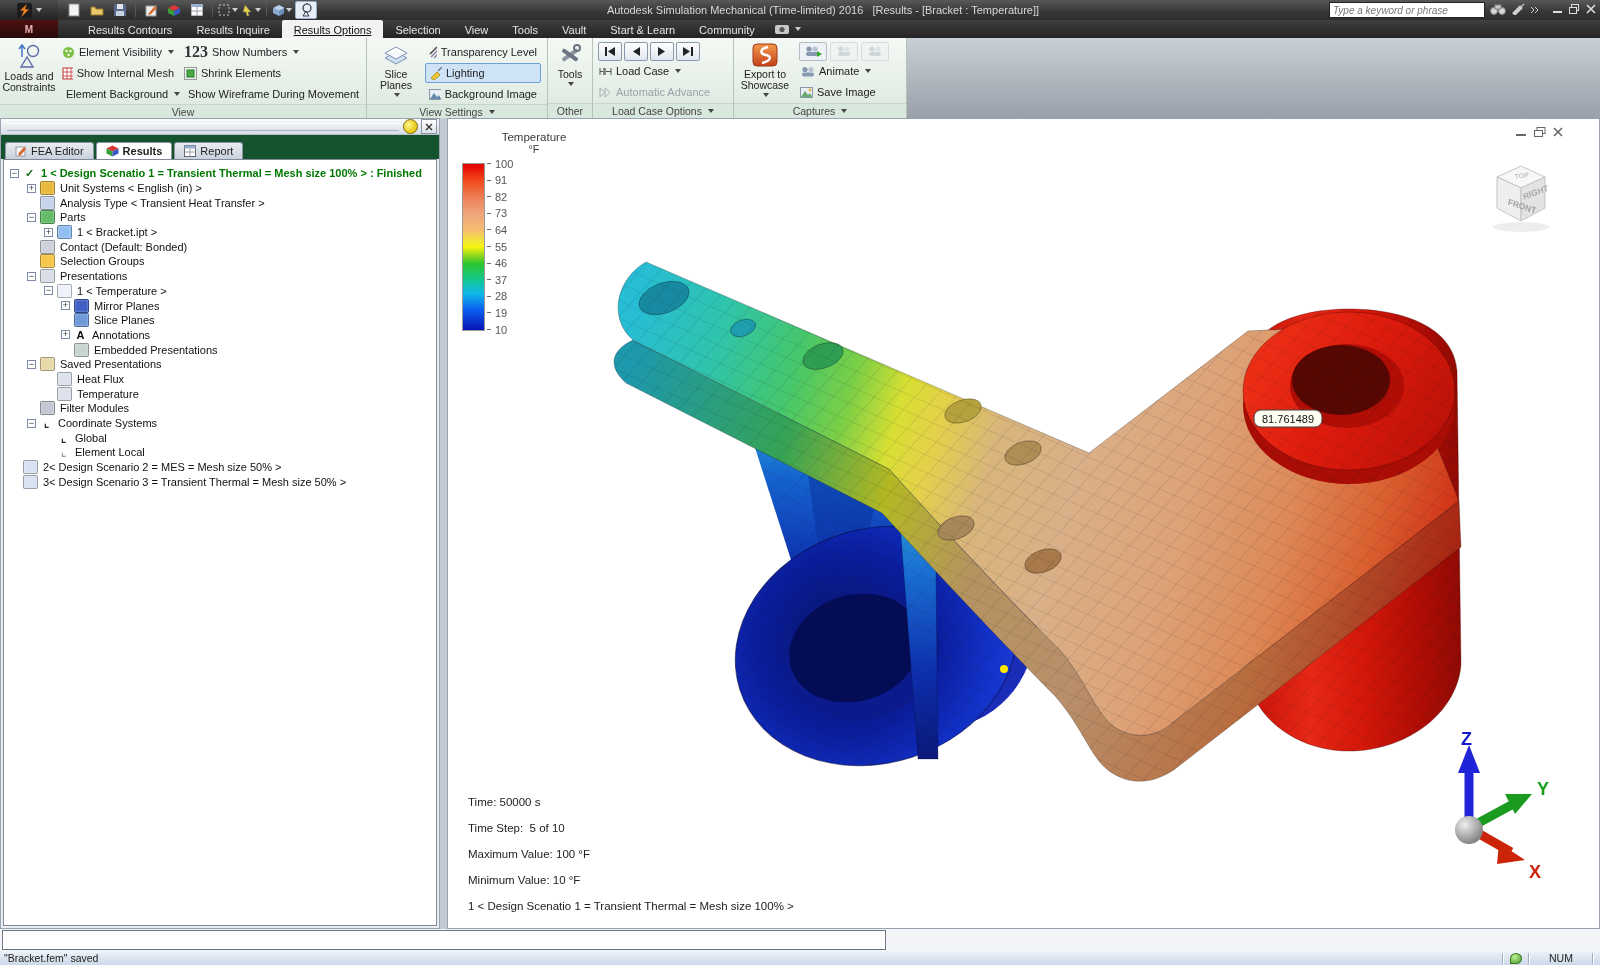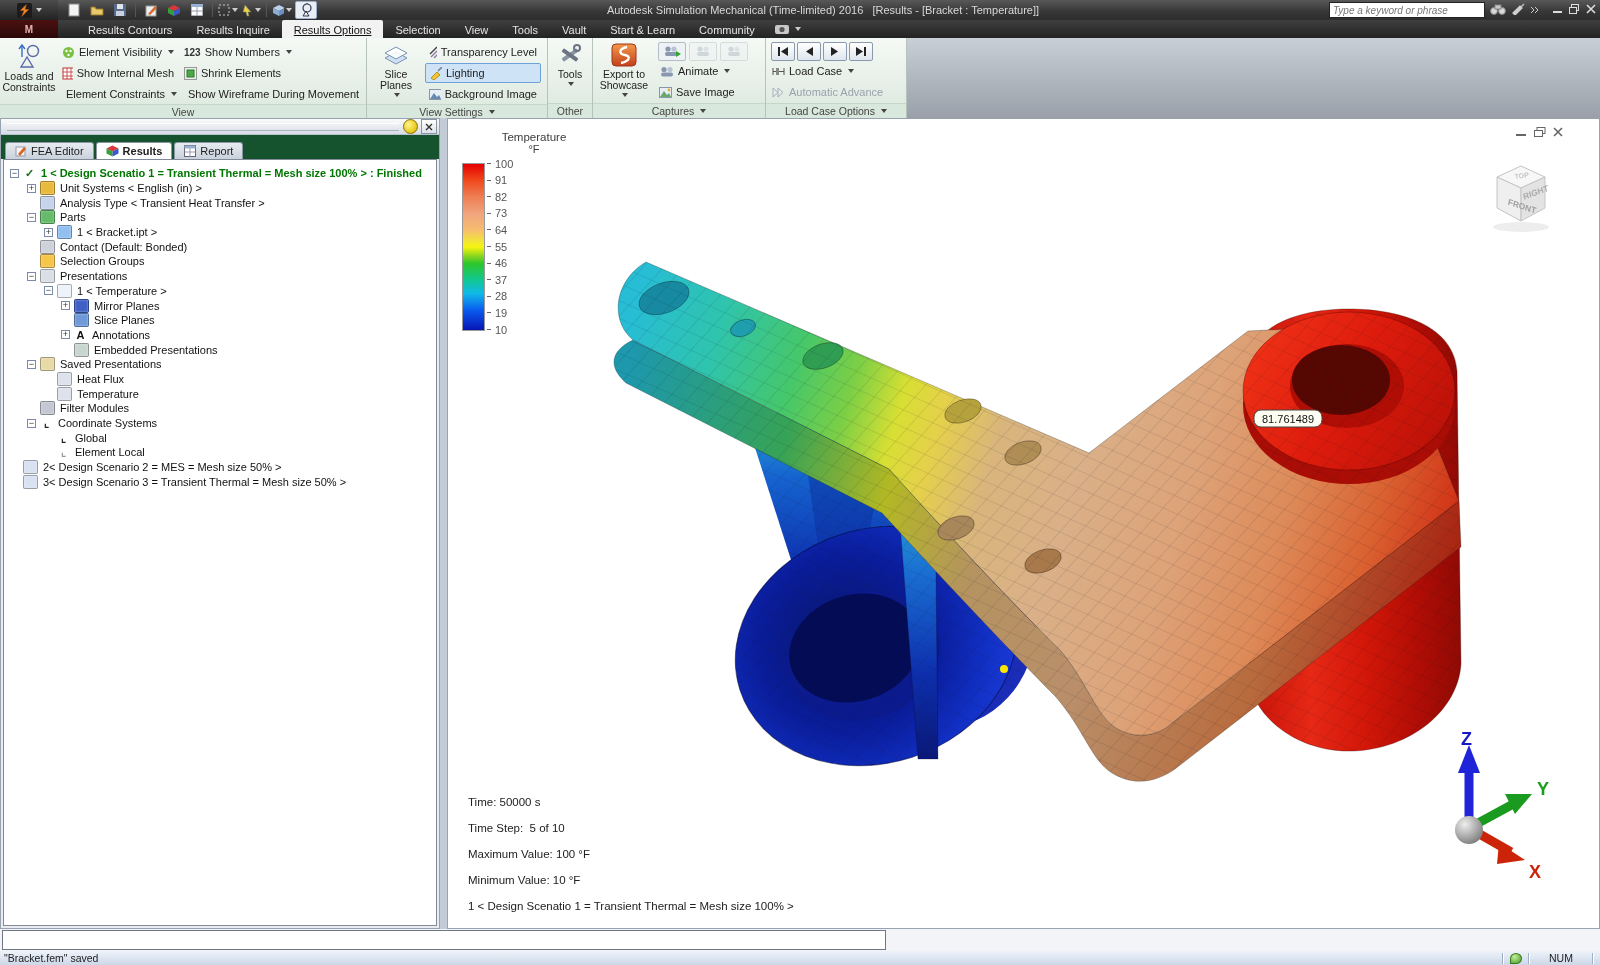--- a/index.html
+++ b/index.html
@@ -44,21 +44,21 @@
   .rbody{flex:1;display:flex;align-items:flex-start;padding:3px 2px 0 2px;gap:2px;}
   .rlabel{height:14px;text-align:center;font-size:10.5px;color:#444;
     background:#d9e8dd;border-top:1px solid #c6d6ca;display:flex;align-items:center;justify-content:center;gap:4px;}
   .bigbtn{width:54px;text-align:center;font-size:10.5px;color:#222;line-height:11px;
     display:flex;flex-direction:column;align-items:center;gap:2px;padding-top:2px;}
   .rcol{display:flex;flex-direction:column;justify-content:flex-start;gap:1px;padding-top:1px;}
   .smbtn{height:18px;display:flex;align-items:center;gap:4px;font-size:11px;color:#222;
     padding:0 3px;border:1px solid transparent;border-radius:2px;white-space:nowrap;}
   .smbtn.sel{background:#cfe3f7;border:1px solid #6da2d8;}
   .smbtn.disabled{color:#9aa2ac;}
-  .badge123{font-weight:bold;font-size:10px;color:#333;}
+  .badge123{font-weight:bold;font-size:16px;color:#333;font-family:Liberation Serif, serif;}
   .pbrow{display:flex;gap:2px;height:18px;align-items:center;padding:0 3px;}
   .pbtn{width:22px;height:17px;border:1px solid #8a9aac;border-radius:2px;
     background:linear-gradient(#fff,#dfe6ee);display:flex;align-items:center;justify-content:center;}
   .minirow{display:flex;gap:3px;height:18px;align-items:center;padding-left:3px;}
   .minibtn{width:26px;height:17px;border:1px solid #b4bcc6;border-radius:2px;background:#eef2f6;
     display:flex;align-items:center;justify-content:center;}
   .minibtn.dis{opacity:.45;}
   .rfill{flex:1;}
   
   .main{position:absolute;left:0;top:118px;width:1600px;height:811px;display:flex;}
@@ -282,21 +282,21 @@
                   <path d="M1,5 H12 M1,9 H12 M5,1 V12 M9,1 V12" stroke="#c03030" stroke-width=".8"></path>
                 </svg>
               <span>Show Internal Mesh</span>
             </div>
             <div class="smbtn">
               <svg width="13" height="13">
                   <path d="M2,11 L11,2" stroke="#c05028" stroke-width="1.4"></path>
                   <path d="M11,2 L7,2 M11,2 L11,6" stroke="#c05028" stroke-width="1.4" fill="none"></path>
                   <path d="M2,11 L2,6 M2,11 L7,11" stroke="#3060c0" stroke-width="1.4" fill="none"></path>
                 </svg>
-              <span>Element Constraints</span>
+              <span>Element Background</span>
               <span class="caret dark"></span>
             </div>
           </div>
           <div class="rcol" style="width:182px">
             <div class="smbtn">
               <span class="badge123">123</span>
               <span>Show Numbers</span>
               <span class="caret dark"></span>
             </div>
             <div class="smbtn">
@@ -368,86 +368,20 @@
               <rect x="3" y="10" width="18" height="4" rx="1" transform="rotate(-35 12 12)" fill="#8a94a2"></rect>
               <rect x="3" y="10" width="18" height="4" rx="1" transform="rotate(35 12 12)" fill="#6a7482"></rect>
               <circle cx="19" cy="5" r="3" fill="none" stroke="#6a7482" stroke-width="2"></circle>
             </svg>
             <span>Tools</span>
             <span class="caret dark"></span>
           </div>
         </div>
         <div class="rlabel">
             <span>Other</span>
-          </div>
-      </div>
-
-      <div class="rgroup" style="width:172px">
-        <div class="rbody">
-          <div class="bigbtn" style="width:58px">
-            <svg width="28" height="24">
-              <defs>
-                  <linearGradient id="gOr" x1="0" y1="0" x2="0" y2="1">
-                    <stop offset="0" stop-color="#f29a4a"></stop>
-                    <stop offset="1" stop-color="#c4401c"></stop>
-                  </linearGradient>
-                </defs>
-              <rect x="2" y="1" width="24" height="22" rx="4" fill="url(#gOr)" stroke="#a03418"></rect>
-              <path d="M17,4 C8,6 9,11 15,12 C21,13 20,18 11,20" fill="none" stroke="#fff" stroke-width="2.4"></path>
-            </svg>
-            <span>Export to Showcase</span>
-            <span class="caret dark"></span>
-          </div>
-          <div class="rcol" style="width:104px">
-            <div class="minirow">
-              <span class="minibtn">
-                  <svg width="18" height="12">
-                    <circle cx="5" cy="4" r="2.6" fill="#8898b0"></circle>
-                    <circle cx="11" cy="4" r="2.6" fill="#b8c4d4"></circle>
-                    <rect x="2" y="7" width="12" height="4" rx="2" fill="#8898b0"></rect>
-                    <polygon points="13,6 18,9 13,12" fill="#2ea82e"></polygon>
-                  </svg>
-                </span>
-              <span class="minibtn dis">
-                  <svg width="16" height="12">
-                    <circle cx="5" cy="4" r="2.6" fill="#aab2be"></circle>
-                    <circle cx="11" cy="4" r="2.6" fill="#c4ccd8"></circle>
-                    <rect x="2" y="7" width="12" height="4" rx="2" fill="#aab2be"></rect>
-                  </svg>
-                </span>
-              <span class="minibtn dis">
-                  <svg width="16" height="12">
-                    <circle cx="5" cy="4" r="2.6" fill="#aab2be"></circle>
-                    <circle cx="11" cy="4" r="2.6" fill="#c4ccd8"></circle>
-                    <rect x="2" y="7" width="12" height="4" rx="2" fill="#aab2be"></rect>
-                  </svg>
-                </span>
-            </div>
-            <div class="smbtn">
-              <svg width="15" height="11">
-                  <circle cx="5" cy="3.5" r="2.6" fill="#8898b0"></circle>
-                  <circle cx="11" cy="3.5" r="2.6" fill="#b8c4d4"></circle>
-                  <rect x="2" y="6.5" width="12" height="4" rx="2" fill="#8898b0"></rect>
-                </svg>
-              <span>Animate</span>
-              <span class="caret dark"></span>
-            </div>
-            <div class="smbtn">
-              <svg width="13" height="11">
-                  <rect x="0.5" y="0.5" width="12" height="10" fill="#e8eef6" stroke="#8898a8"></rect>
-                  <polygon points="1,10 5,4 8,8 10,6 12,10" fill="#68a868"></polygon>
-                  <circle cx="10" cy="3" r="1.4" fill="#e8b030"></circle>
-                </svg>
-              <span>Save Image</span>
-            </div>
-          </div>
-        </div>
-        <div class="rlabel">
-            <span>Captures</span>
-            <span class="caret dark"></span>
           </div>
       </div>
 
       <div class="rgroup" style="width:140px">
         <div class="rbody">
           <div class="rcol" style="width:132px">
             <div class="pbrow">
               <span class="pbtn">
                   <svg width="10" height="9">
                     <rect x="0" y="0" width="2" height="9" fill="#222"></rect>
@@ -485,20 +419,86 @@
               <svg width="13" height="11">
                   <polygon points="1,1 6,5.5 1,10" fill="none" stroke="#a8b0ba"></polygon>
                   <polygon points="6,1 11,5.5 6,10" fill="none" stroke="#a8b0ba"></polygon>
                 </svg>
               <span>Automatic Advance</span>
             </div>
           </div>
         </div>
         <div class="rlabel">
             <span>Load Case Options</span>
+            <span class="caret dark"></span>
+          </div>
+      </div>
+
+      <div class="rgroup" style="width:172px">
+        <div class="rbody">
+          <div class="bigbtn" style="width:58px">
+            <svg width="28" height="24">
+              <defs>
+                  <linearGradient id="gOr" x1="0" y1="0" x2="0" y2="1">
+                    <stop offset="0" stop-color="#f29a4a"></stop>
+                    <stop offset="1" stop-color="#c4401c"></stop>
+                  </linearGradient>
+                </defs>
+              <rect x="2" y="1" width="24" height="22" rx="4" fill="url(#gOr)" stroke="#a03418"></rect>
+              <path d="M17,4 C8,6 9,11 15,12 C21,13 20,18 11,20" fill="none" stroke="#fff" stroke-width="2.4"></path>
+            </svg>
+            <span>Export to Showcase</span>
+            <span class="caret dark"></span>
+          </div>
+          <div class="rcol" style="width:104px">
+            <div class="minirow">
+              <span class="minibtn">
+                  <svg width="18" height="12">
+                    <circle cx="5" cy="4" r="2.6" fill="#8898b0"></circle>
+                    <circle cx="11" cy="4" r="2.6" fill="#b8c4d4"></circle>
+                    <rect x="2" y="7" width="12" height="4" rx="2" fill="#8898b0"></rect>
+                    <polygon points="13,6 18,9 13,12" fill="#2ea82e"></polygon>
+                  </svg>
+                </span>
+              <span class="minibtn dis">
+                  <svg width="16" height="12">
+                    <circle cx="5" cy="4" r="2.6" fill="#aab2be"></circle>
+                    <circle cx="11" cy="4" r="2.6" fill="#c4ccd8"></circle>
+                    <rect x="2" y="7" width="12" height="4" rx="2" fill="#aab2be"></rect>
+                  </svg>
+                </span>
+              <span class="minibtn dis">
+                  <svg width="16" height="12">
+                    <circle cx="5" cy="4" r="2.6" fill="#aab2be"></circle>
+                    <circle cx="11" cy="4" r="2.6" fill="#c4ccd8"></circle>
+                    <rect x="2" y="7" width="12" height="4" rx="2" fill="#aab2be"></rect>
+                  </svg>
+                </span>
+            </div>
+            <div class="smbtn">
+              <svg width="15" height="11">
+                  <circle cx="5" cy="3.5" r="2.6" fill="#8898b0"></circle>
+                  <circle cx="11" cy="3.5" r="2.6" fill="#b8c4d4"></circle>
+                  <rect x="2" y="6.5" width="12" height="4" rx="2" fill="#8898b0"></rect>
+                </svg>
+              <span>Animate</span>
+              <span class="caret dark"></span>
+            </div>
+            <div class="smbtn">
+              <svg width="13" height="11">
+                  <rect x="0.5" y="0.5" width="12" height="10" fill="#e8eef6" stroke="#8898a8"></rect>
+                  <polygon points="1,10 5,4 8,8 10,6 12,10" fill="#68a868"></polygon>
+                  <circle cx="10" cy="3" r="1.4" fill="#e8b030"></circle>
+                </svg>
+              <span>Save Image</span>
+            </div>
+          </div>
+        </div>
+        <div class="rlabel">
+            <span>Captures</span>
             <span class="caret dark"></span>
           </div>
       </div>
 
       <div class="rfill"></div>
     </div>
   </div>
 
   <div class="main">
 

